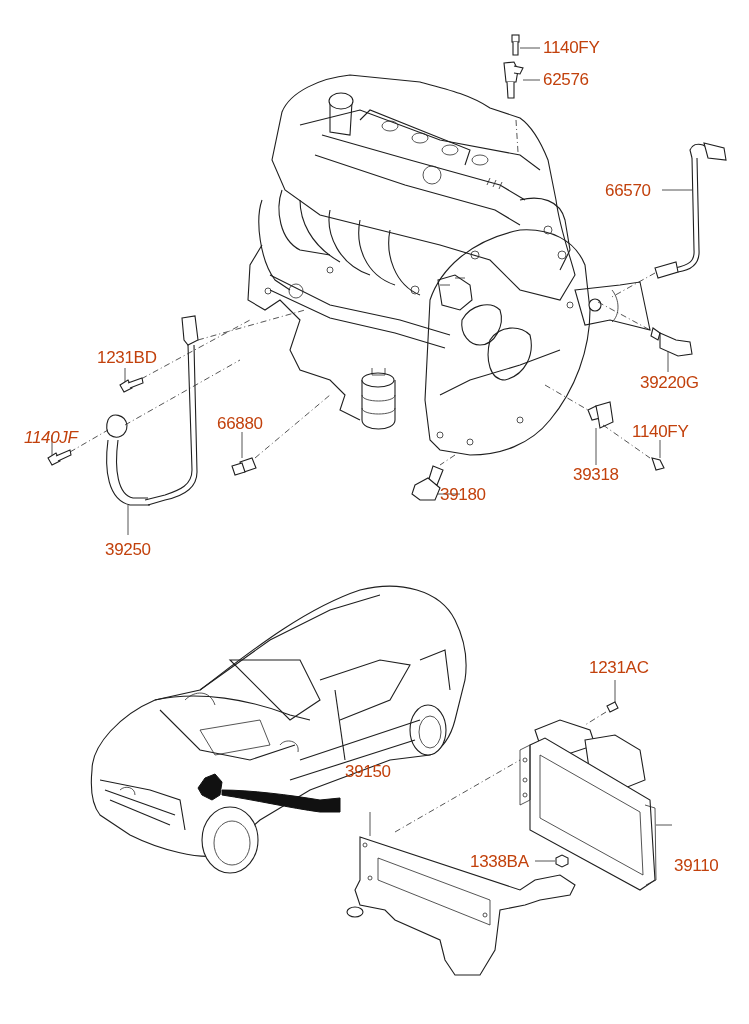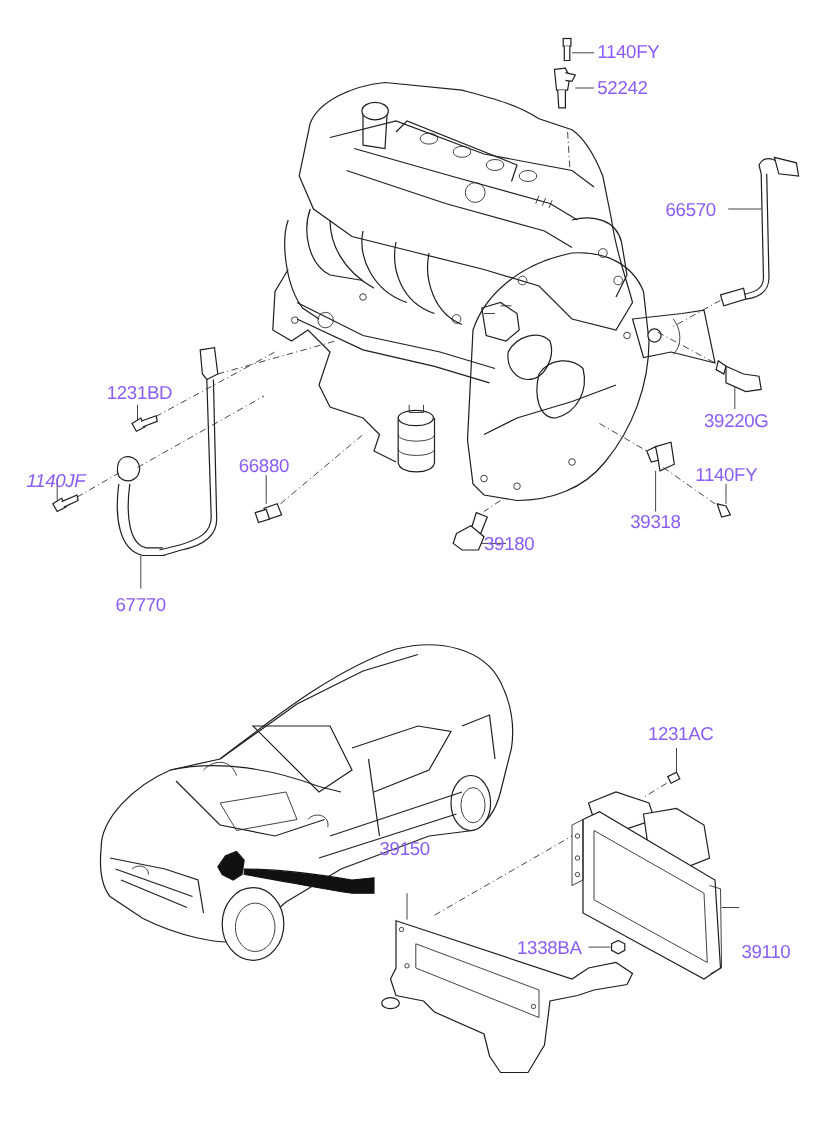--- a/index.html
+++ b/index.html
@@ -1,18 +1,18 @@
 <!DOCTYPE html>
 <html><head>
 <meta charset="utf-8">
 <style>
   html, body { margin: 0; padding: 0; background: #ffffff; }
   body { width: 749px; height: 1024px; position: relative; overflow: hidden; font-family: "Liberation Sans", sans-serif; }
   #diagram { position: absolute; left: 0; top: 0; width: 749px; height: 1024px; }
-  .callout-label { position: absolute; font-family: "Liberation Sans", sans-serif; font-size: 17px; color: #8b5cf6; letter-spacing: -0.3px; white-space: nowrap; line-height: 1; cursor: pointer; }
+  .callout-label { position: absolute; font-family: "Liberation Sans", sans-serif; font-size: 17px; color: #c2410c; letter-spacing: -0.3px; white-space: nowrap; line-height: 1; cursor: pointer; }
   svg .ln { fill: none; stroke: #1f1f1f; stroke-width: 1.1; }
   svg .thin { fill: none; stroke: #2a2a2a; stroke-width: 0.8; }
   svg .dash { fill: none; stroke: #2a2a2a; stroke-width: 0.8; stroke-dasharray: 6 3 1 3; }
   svg .part { fill: #ffffff; stroke: #1f1f1f; stroke-width: 1.1; }
   svg .blk { fill: #111111; stroke: #111111; }
 </style>
 </head>
 <body>
 
 <svg id="diagram" viewBox="0 0 749 1024" xmlns="http://www.w3.org/2000/svg">
@@ -205,26 +205,26 @@
     <circle class="thin" cx="485" cy="915" r="2"></circle>
     <line class="thin" x1="370" y1="812" x2="370" y2="836"></line>
     <path class="dash" d="M395,832 L520,760"></path>
 
     <path class="part" d="M556,858 L562,855 L568,858 L568,864 L562,867 L556,864 Z"></path>
     <line class="thin" x1="535" y1="861" x2="555" y2="861"></line>
   </g>
 </svg>
 
 <div class="callout-label" style="left:543px; top:39px;">1140FY</div>
-<div class="callout-label" style="left:543px; top:71px;">52242</div>
+<div class="callout-label" style="left:543px; top:71px;">62576</div>
 <div class="callout-label" style="left:605px; top:182px;">66570</div>
 <div class="callout-label" style="left:640px; top:374px;">39220G</div>
 <div class="callout-label" style="left:97px; top:349px;">1231BD</div>
 <div class="callout-label" style="left:24px; top:429px;font-style:italic;">1140JF</div>
 <div class="callout-label" style="left:217px; top:415px;">66880</div>
-<div class="callout-label" style="left:105px; top:541px;">67770</div>
+<div class="callout-label" style="left:105px; top:541px;">39250</div>
 <div class="callout-label" style="left:632px; top:423px;">1140FY</div>
 <div class="callout-label" style="left:573px; top:466px;">39318</div>
 <div class="callout-label" style="left:440px; top:486px;">39180</div>
 <div class="callout-label" style="left:589px; top:659px;">1231AC</div>
 <div class="callout-label" style="left:345px; top:763px;">39150</div>
 <div class="callout-label" style="left:674px; top:817px;margin-top:40px;">39110</div>
 <div class="callout-label" style="left:470px; top:853px;">1338BA</div>
 
 </body></html>

